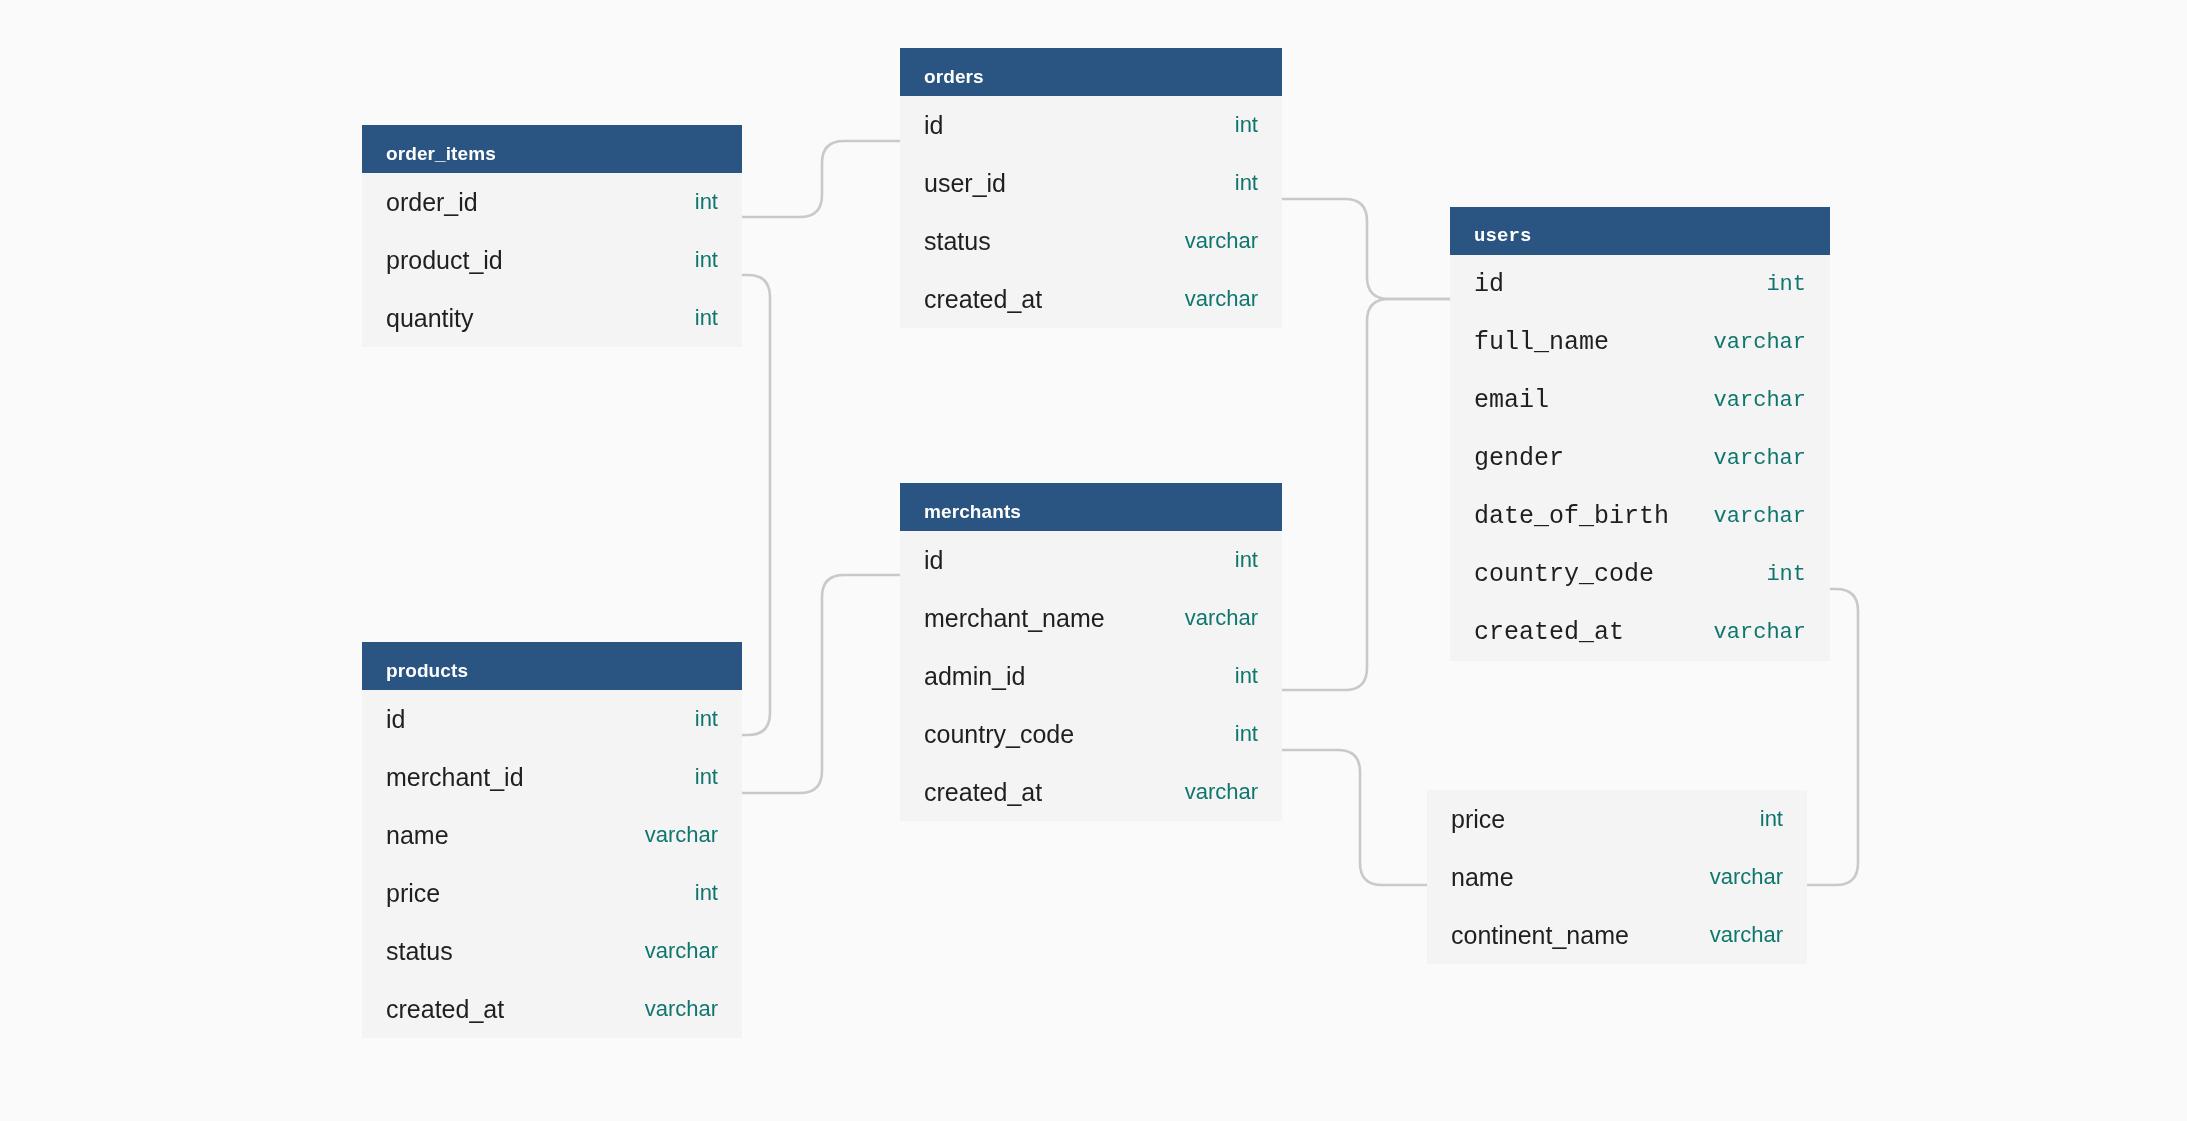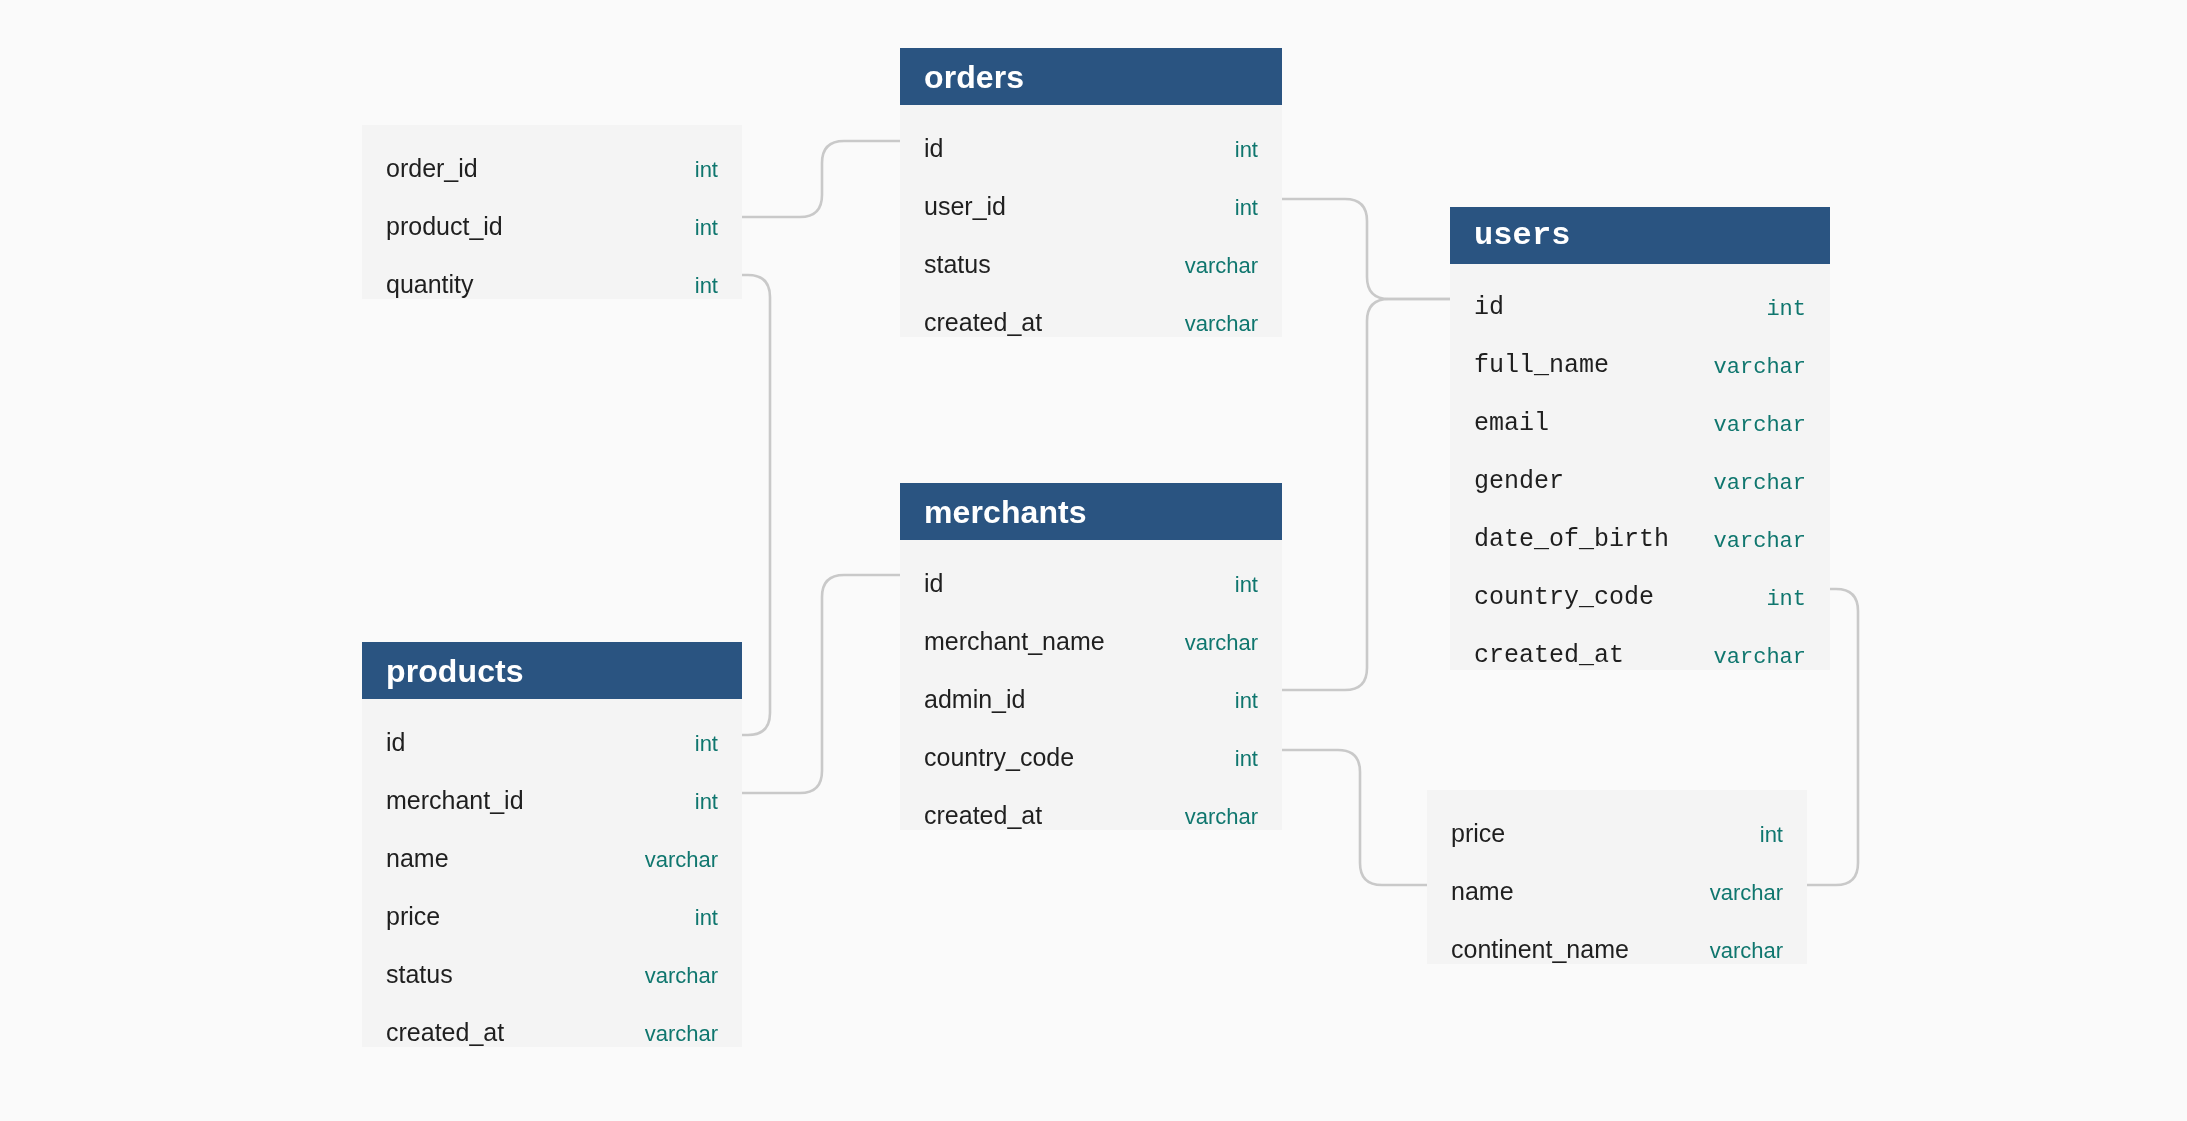--- a/index.html
+++ b/index.html
@@ -41,36 +41,36 @@
   
   .table-node {
     position: absolute;
     z-index: 2;
     background: #f4f4f4;
     box-sizing: border-box;
   }
   .table-header {
     background: #2a5481;
     color: #ffffff;
-    font-size: 32px;
+    font-size: 19px;
     font-weight: bold;
     letter-spacing: 0.1px;
-    height: 57px;
+    height: 48px;
     line-height: 58px;
     padding: 0 4px 0 24px;
     box-sizing: border-box;
     white-space: nowrap;
     overflow: hidden;
   }
   .table-body {
     padding: 0;
   }
   .field-row {
     display: flex;
-    align-items: flex-end;
+    align-items: center;
     justify-content: space-between;
     height: 58px;
     padding: 0 24px 0 24px;
     box-sizing: border-box;
     white-space: nowrap;
   }
   .field-name {
     font-size: 25px;
     color: #1f1f1f;
     overflow: hidden;
@@ -93,20 +93,21 @@
       <path d="M 742 275 L 748 275 Q 770 275 770 297 L 770 713 Q 770 735 748 735 L 742 735"></path>
       <path d="M 1282 199 L 1345 199 Q 1367 199 1367 221 L 1367 277 Q 1367 299 1389 299 L 1450 299"></path>
       <path d="M 1282 690 L 1345 690 Q 1367 690 1367 668 L 1367 321 Q 1367 299 1389 299 L 1450 299"></path>
       <path d="M 900 575 L 844 575 Q 822 575 822 597 L 822 771 Q 822 793 800 793 L 742 793"></path>
       <path d="M 1282 750 L 1338 750 Q 1360 750 1360 772 L 1360 863 Q 1360 885 1382 885 L 1427 885"></path>
       <path d="M 1830 589 L 1836 589 Q 1858 589 1858 611 L 1858 863 Q 1858 885 1836 885 L 1807 885"></path>
     </svg>
 
   <div id="tables-layer">
       <div class="table-node" style="left: 362px; top: 125px; width: 380px;">
+        <div class="table-header">order_items</div>
         <div class="table-body">
           <div class="field-row">
             <span class="field-name">order_id</span>
             <span class="field-type">int</span>
           </div>
           <div class="field-row">
             <span class="field-name">product_id</span>
             <span class="field-type">int</span>
           </div>
           <div class="field-row">

